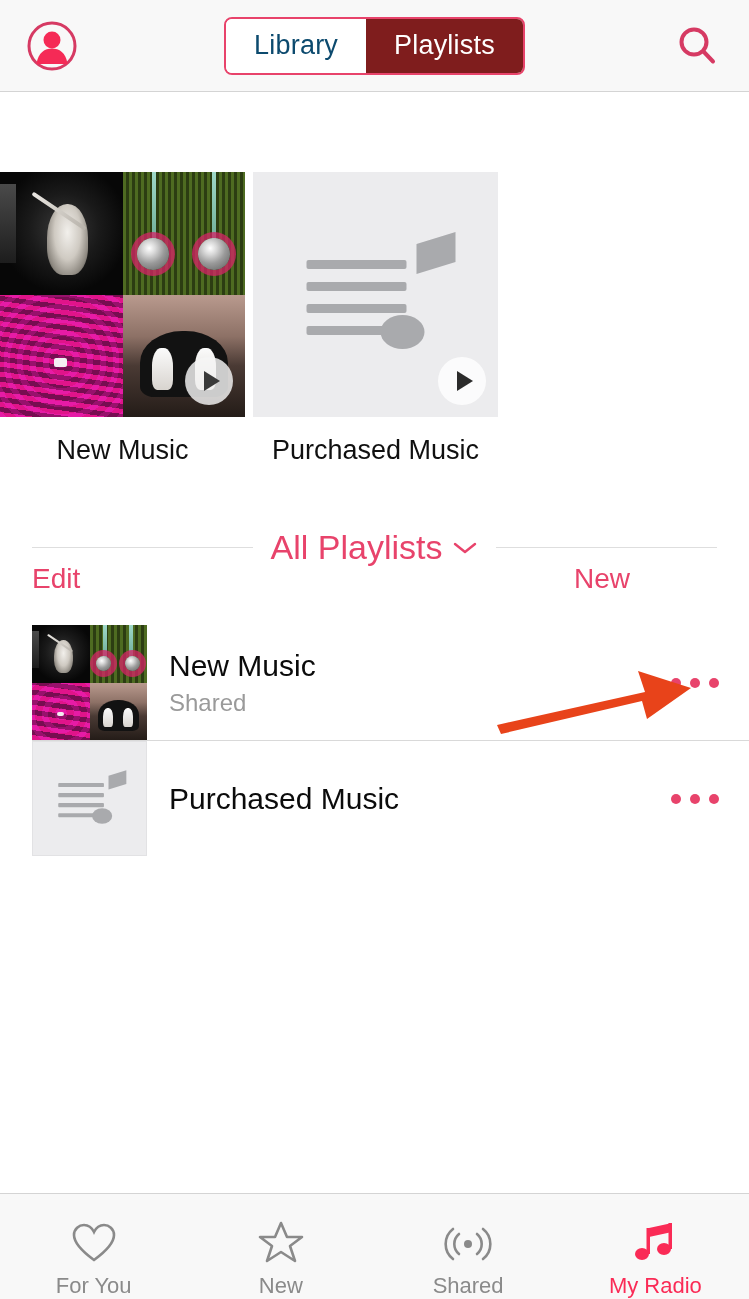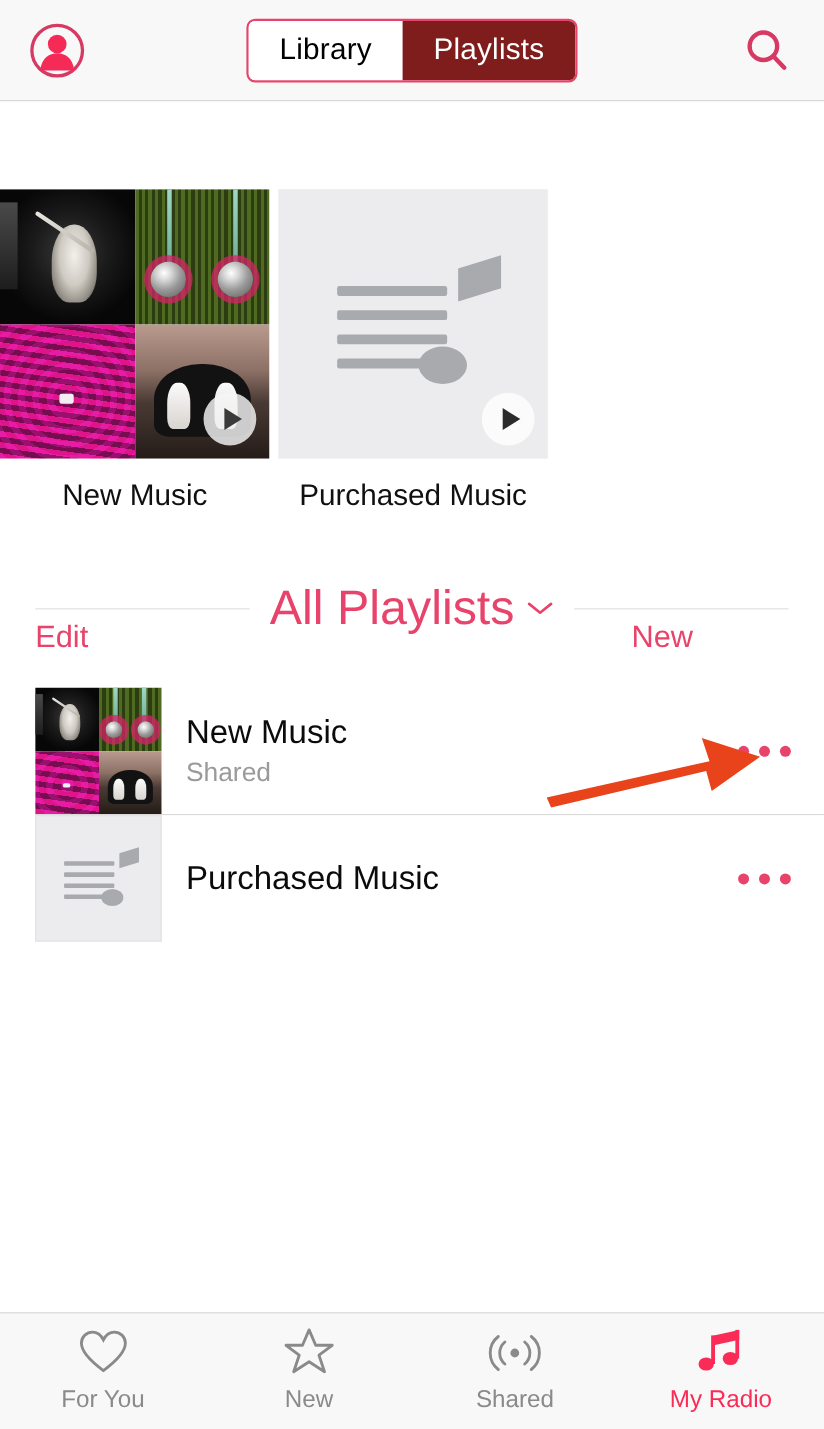--- a/index.html
+++ b/index.html
@@ -23,21 +23,21 @@
   .search-btn { width: 56px; height: 56px; display: flex; align-items: center; justify-content: center; }
 
   .segmented {
     display: flex; height: 58px;
     border: 2px solid #e8436b;
     border-radius: 8px; overflow: hidden;
   }
   .seg {
     display: flex; align-items: center; justify-content: center;
     padding: 0 28px; font-size: 27px; letter-spacing: .2px;
-    background: #ffffff; color: #000000;
+    background: #ffffff; color: #0c4a6e;
   }
   .seg.active { background: #7f1d1d; color: #ffffff; }
 
   
   .section-title {
     position: absolute; left: 32px; top: 115px;
     font-size: 24px; font-weight: bold; color: #121212;
     letter-spacing: 5.5px;
   }
 
@@ -144,21 +144,21 @@
   .play-badge.light .play-tri { border-left-color: #3a3a3a; }
 
   
   .pl-header {
     position: absolute; left: 0; top: 528px; width: 749px;
     display: flex; align-items: center; justify-content: center; gap: 18px;
     padding: 0 32px;
   }
   .pl-rule { flex: 1; height: 1px; background: #dedede; }
   .pl-title {
-    font-size: 44px; color: #e8436b; display: flex; align-items: center; gap: 10px;
+    font-size: 34px; color: #e8436b; display: flex; align-items: center; gap: 10px;
     white-space: nowrap;
   }
 
   .pl-actions {
     position: absolute; left: 0; top: 563px; width: 662px;
     display: flex; justify-content: space-between; padding: 0 32px;
   }
   .pl-action { font-size: 28px; color: #e8436b; }
 
   
@@ -177,20 +177,21 @@
   .dot { width: 10px; height: 10px; border-radius: 50%; background: #e8436b; }
 
   
   .annotation { position: absolute; left: 495px; top: 655px; pointer-events: none; }
 
   
   .tabbar {
     position: absolute; left: 0; bottom: 0; width: 749px; height: 106px;
     background: #f8f8f8; border-top: 1px solid #d4d4d4;
     display: flex;
+    align-items: flex-end;
   }
   .tab { flex: 1; display: flex; flex-direction: column; align-items: center; justify-content: center; gap: 9px; }
   .tab-label { font-size: 22px; color: #8a8a8a; }
   .tab.active .tab-label { color: #fa2b56; }
   .tab-ico { height: 42px; display: flex; align-items: flex-end; }
 </style>
 </head>
 <body>
 
 <div id="app">

